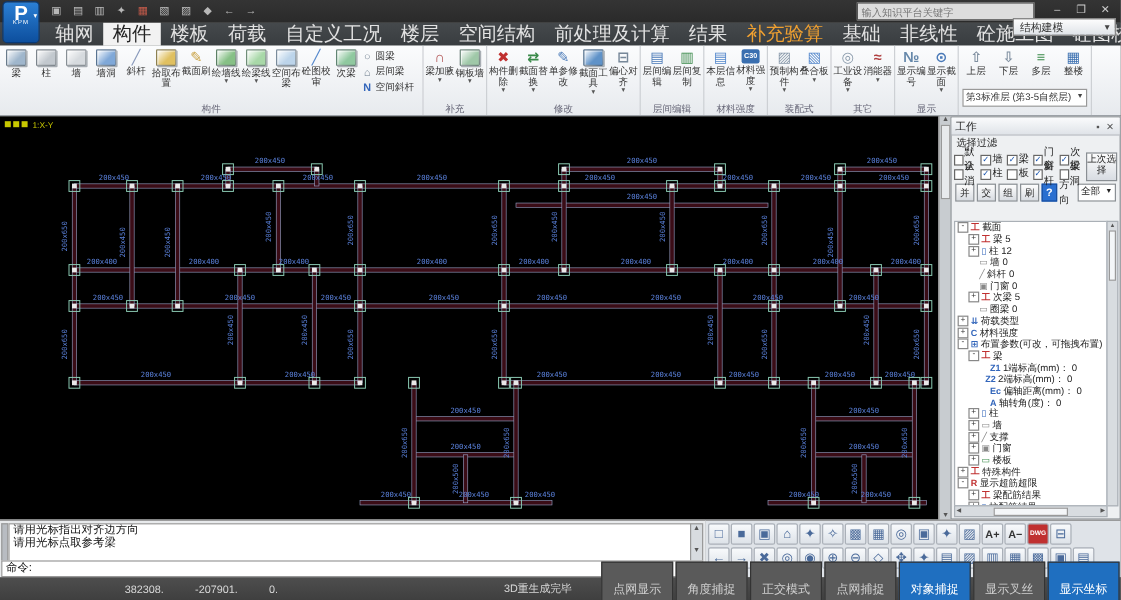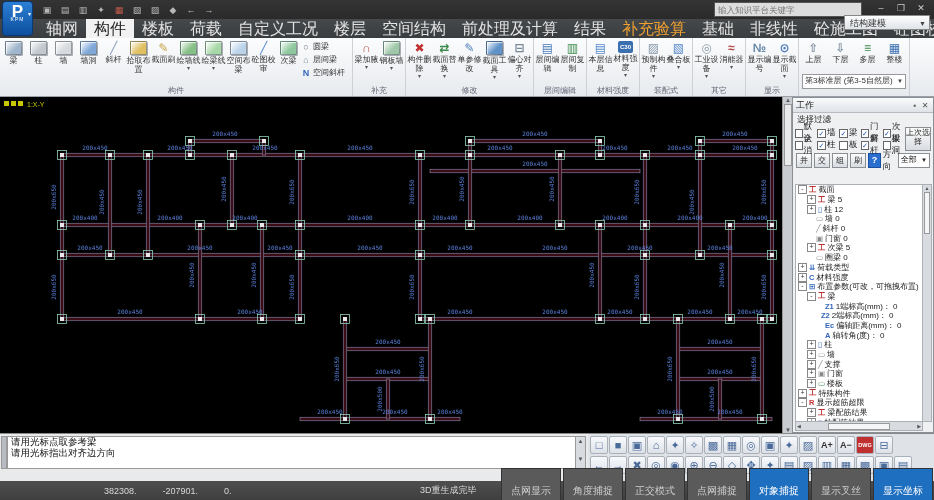--- a/index.html
+++ b/index.html
@@ -818,24 +818,27 @@
   <div id="tree-hscroll">
     <span>◀</span>
     <div class="thumb"></div>
     <span>▶</span>
   </div>
 </div>
 
 <div id="cmdarea">
   <div id="cmdgrip"></div>
   <div id="cmdhist">
+      <div>请用光标指出对齐边方向</div>
       <div>请用光标点取参考梁</div>
-      <div>请用光标指出对齐边方向</div>
     </div>
   <div id="cmdscroll">▲<br><br>▼</div>
+  <div id="cmdline">
+    <span>命令:</span>
+  </div>
 </div>
 
 <div id="viewicons">
   <div class="irow" id="irow1">
       <span class="vic">□</span>
       <span class="vic">■</span>
       <span class="vic">▣</span>
       <span class="vic">⌂</span>
       <span class="vic">✦</span>
       <span class="vic">✧</span>

